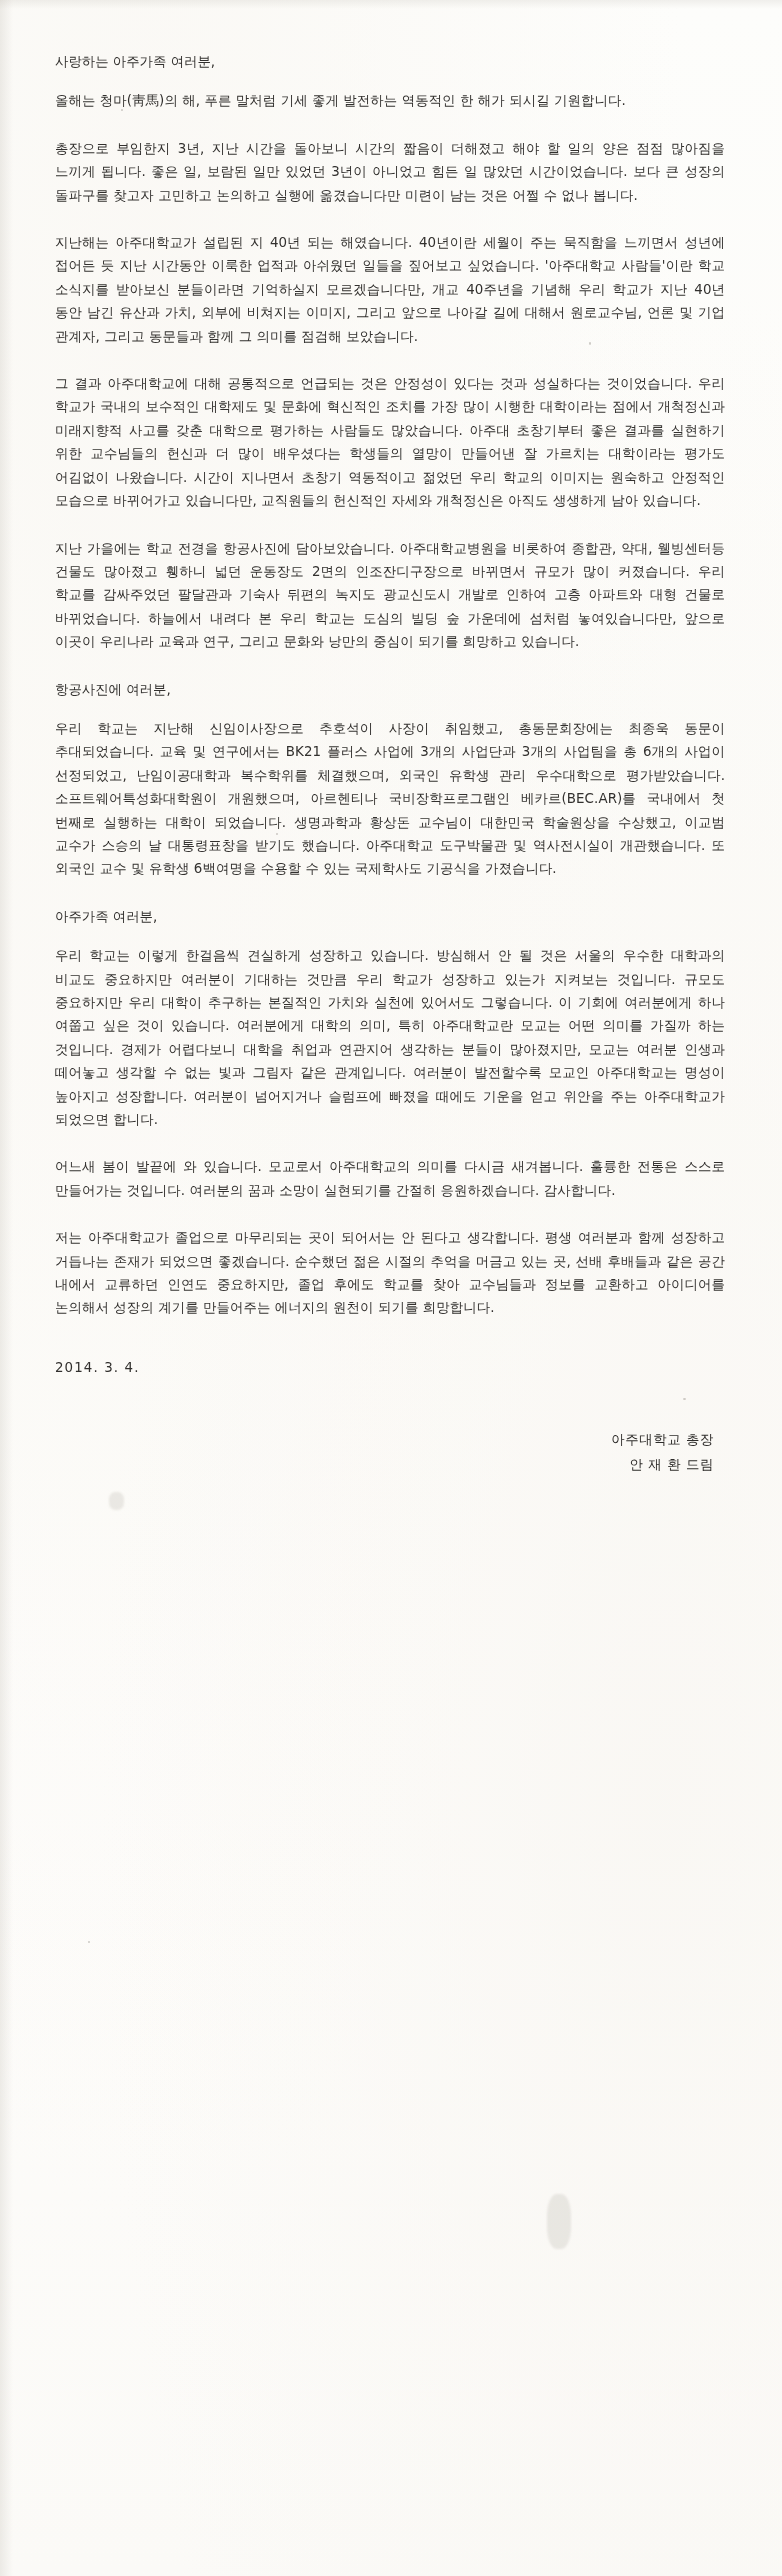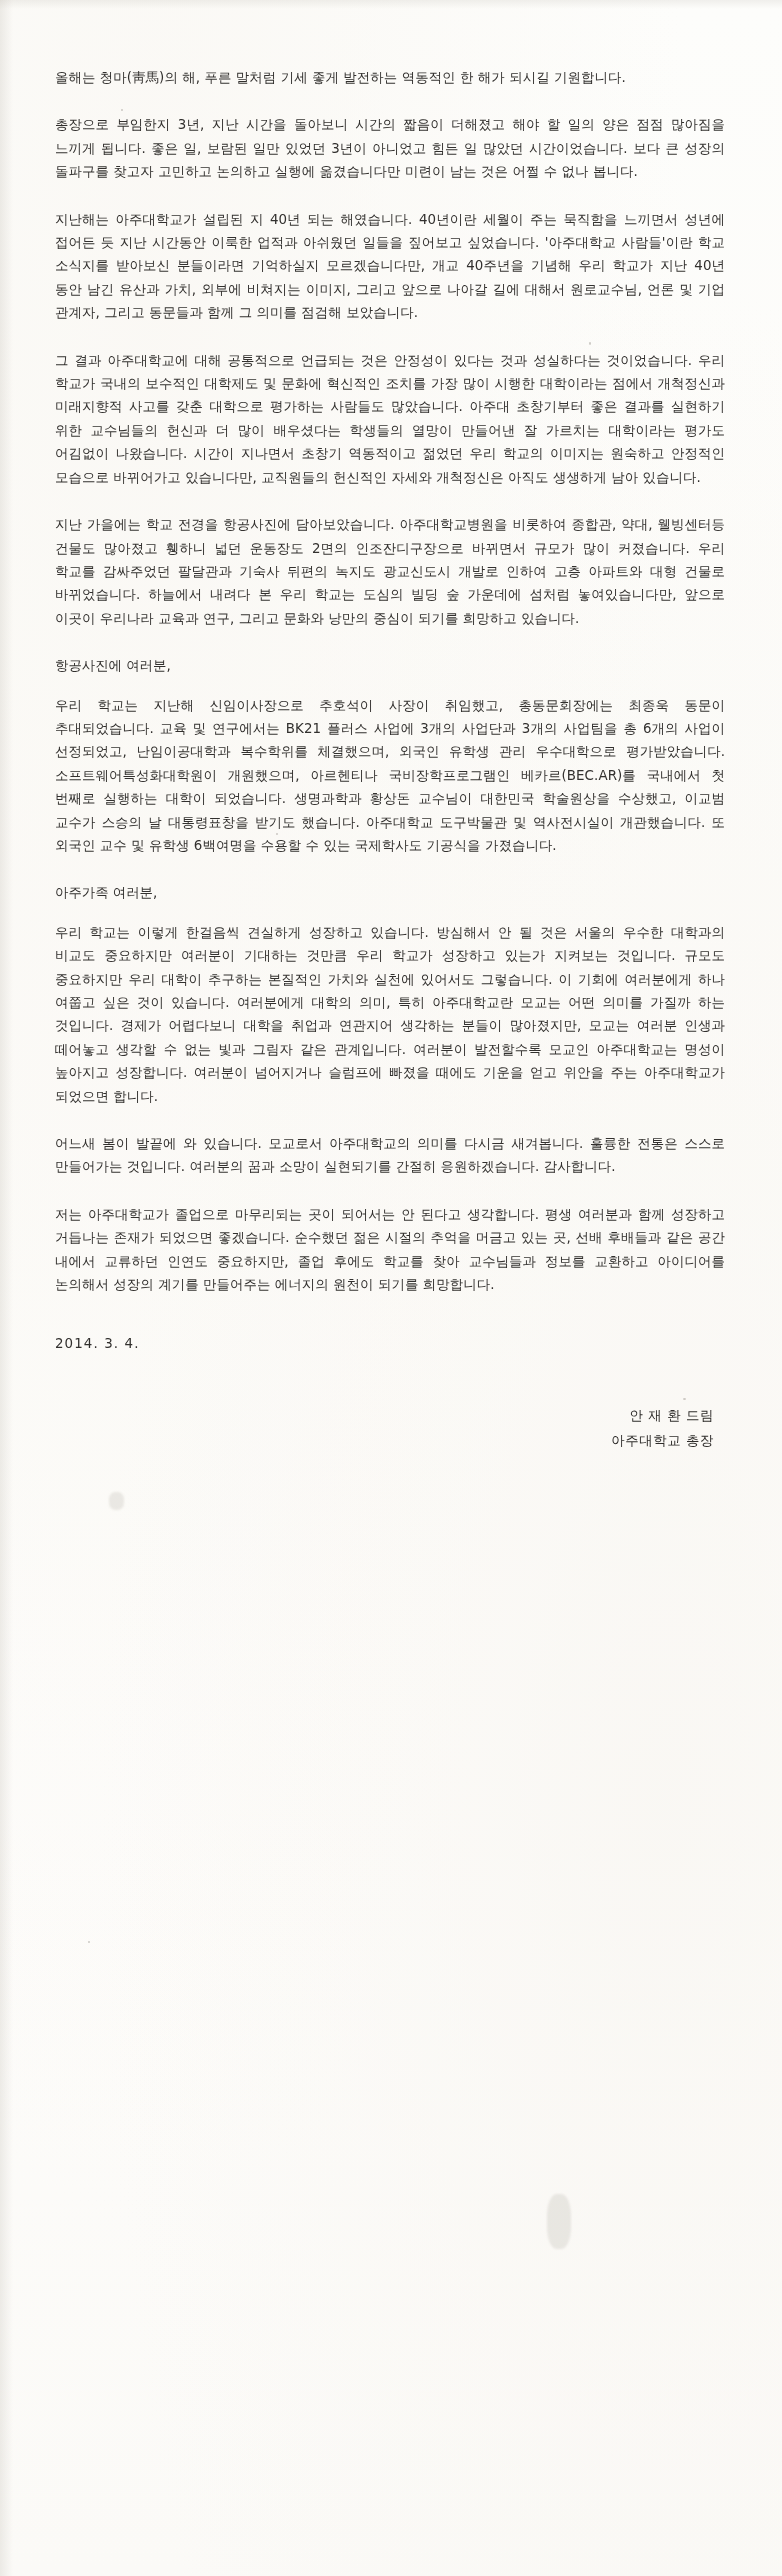--- a/index.html
+++ b/index.html
@@ -107,20 +107,21 @@
   <div class="speck" style="left:121px; top:109px; width:1.8px; height:1.8px;"></div>
   <div class="speck" style="left:589px; top:342px; width:1.8px; height:2.8px;"></div>
   <div class="speck" style="left:276px; top:833px; width:1.8px; height:1.8px;"></div>
   <div class="speck" style="left:683px; top:1398px; width:2.8px; height:1.8px;"></div>
   <div class="speck" style="left:88px; top:1941px; width:1.8px; height:1.8px;"></div>
   <div class="smudge" style="left:547px; top:2194px; width:24px; height:55px;"></div>
   <div class="smudge" style="left:109px; top:1492px; width:14.7px; height:18.4px;"></div>
 
   <div class="letter-body">
 
+    <p class="salutation">사랑하는 아주가족 여러분,</p>
     <p class="para">올해는 청마(靑馬)의 해, 푸른 말처럼 기세 좋게 발전하는 역동적인 한 해가 되시길 기원합니다.</p>
 
     <p class="para">총장으로 부임한지 3년, 지난 시간을 돌아보니 시간의 짧음이 더해졌고 해야 할 일의 양은 점점 많아짐을 느끼게 됩니다. 좋은 일, 보람된 일만 있었던 3년이 아니었고 힘든 일 많았던 시간이었습니다. 보다 큰 성장의 돌파구를 찾고자 고민하고 논의하고 실행에 옮겼습니다만 미련이 남는 것은 어쩔 수 없나 봅니다.</p>
 
     <p class="para">지난해는 아주대학교가 설립된 지 40년 되는 해였습니다. 40년이란 세월이 주는 묵직함을 느끼면서 성년에 접어든 듯 지난 시간동안 이룩한 업적과 아쉬웠던 일들을 짚어보고 싶었습니다. '아주대학교 사람들'이란 학교 소식지를 받아보신 분들이라면 기억하실지 모르겠습니다만, 개교 40주년을 기념해 우리 학교가 지난 40년 동안 남긴 유산과 가치, 외부에 비쳐지는 이미지, 그리고 앞으로 나아갈 길에 대해서 원로교수님, 언론 및 기업 관계자, 그리고 동문들과 함께 그 의미를 점검해 보았습니다.</p>
 
     <p class="para">그 결과 아주대학교에 대해 공통적으로 언급되는 것은 안정성이 있다는 것과 성실하다는 것이었습니다. 우리 학교가 국내의 보수적인 대학제도 및 문화에 혁신적인 조치를 가장 많이 시행한 대학이라는 점에서 개척정신과 미래지향적 사고를 갖춘 대학으로 평가하는 사람들도 많았습니다. 아주대 초창기부터 좋은 결과를 실현하기 위한 교수님들의 헌신과 더 많이 배우셨다는 학생들의 열망이 만들어낸 잘 가르치는 대학이라는 평가도 어김없이 나왔습니다. 시간이 지나면서 초창기 역동적이고 젊었던 우리 학교의 이미지는 원숙하고 안정적인 모습으로 바뀌어가고 있습니다만, 교직원들의 헌신적인 자세와 개척정신은 아직도 생생하게 남아 있습니다.</p>
 
     <p class="para">지난 가을에는 학교 전경을 항공사진에 담아보았습니다. 아주대학교병원을 비롯하여 종합관, 약대, 웰빙센터등 건물도 많아졌고 휑하니 넓던 운동장도 2면의 인조잔디구장으로 바뀌면서 규모가 많이 커졌습니다. 우리 학교를 감싸주었던 팔달관과 기숙사 뒤편의 녹지도 광교신도시 개발로 인하여 고층 아파트와 대형 건물로 바뀌었습니다. 하늘에서 내려다 본 우리 학교는 도심의 빌딩 숲 가운데에 섬처럼 놓여있습니다만, 앞으로 이곳이 우리나라 교육과 연구, 그리고 문화와 낭만의 중심이 되기를 희망하고 있습니다.</p>
 
@@ -131,19 +132,19 @@
     <p class="salutation">아주가족 여러분,</p>
     <p class="para">우리 학교는 이렇게 한걸음씩 견실하게 성장하고 있습니다. 방심해서 안 될 것은 서울의 우수한 대학과의 비교도 중요하지만 여러분이 기대하는 것만큼 우리 학교가 성장하고 있는가 지켜보는 것입니다. 규모도 중요하지만 우리 대학이 추구하는 본질적인 가치와 실천에 있어서도 그렇습니다. 이 기회에 여러분에게 하나 여쭙고 싶은 것이 있습니다. 여러분에게 대학의 의미, 특히 아주대학교란 모교는 어떤 의미를 가질까 하는 것입니다. 경제가 어렵다보니 대학을 취업과 연관지어 생각하는 분들이 많아졌지만, 모교는 여러분 인생과 떼어놓고 생각할 수 없는 빛과 그림자 같은 관계입니다. 여러분이 발전할수록 모교인 아주대학교는 명성이 높아지고 성장합니다. 여러분이 넘어지거나 슬럼프에 빠졌을 때에도 기운을 얻고 위안을 주는 아주대학교가 되었으면 합니다.</p>
 
     <p class="para">어느새 봄이 발끝에 와 있습니다. 모교로서 아주대학교의 의미를 다시금 새겨봅니다. 훌륭한 전통은 스스로 만들어가는 것입니다. 여러분의 꿈과 소망이 실현되기를 간절히 응원하겠습니다. 감사합니다.</p>
 
     <p class="para">저는 아주대학교가 졸업으로 마무리되는 곳이 되어서는 안 된다고 생각합니다. 평생 여러분과 함께 성장하고 거듭나는 존재가 되었으면 좋겠습니다. 순수했던 젊은 시절의 추억을 머금고 있는 곳, 선배 후배들과 같은 공간 내에서 교류하던 인연도 중요하지만, 졸업 후에도 학교를 찾아 교수님들과 정보를 교환하고 아이디어를 논의해서 성장의 계기를 만들어주는 에너지의 원천이 되기를 희망합니다.</p>
 
     <div class="date-line">2014. 3. 4.</div>
 
     <div class="signature-block">
+      <span class="sig-line">아주대학교 총장</span>
       <span class="sig-line">안 재 환 드림</span>
-      <span class="sig-line">아주대학교 총장</span>
     </div>
 
   </div>
 </div>
 
 
 </body></html>

